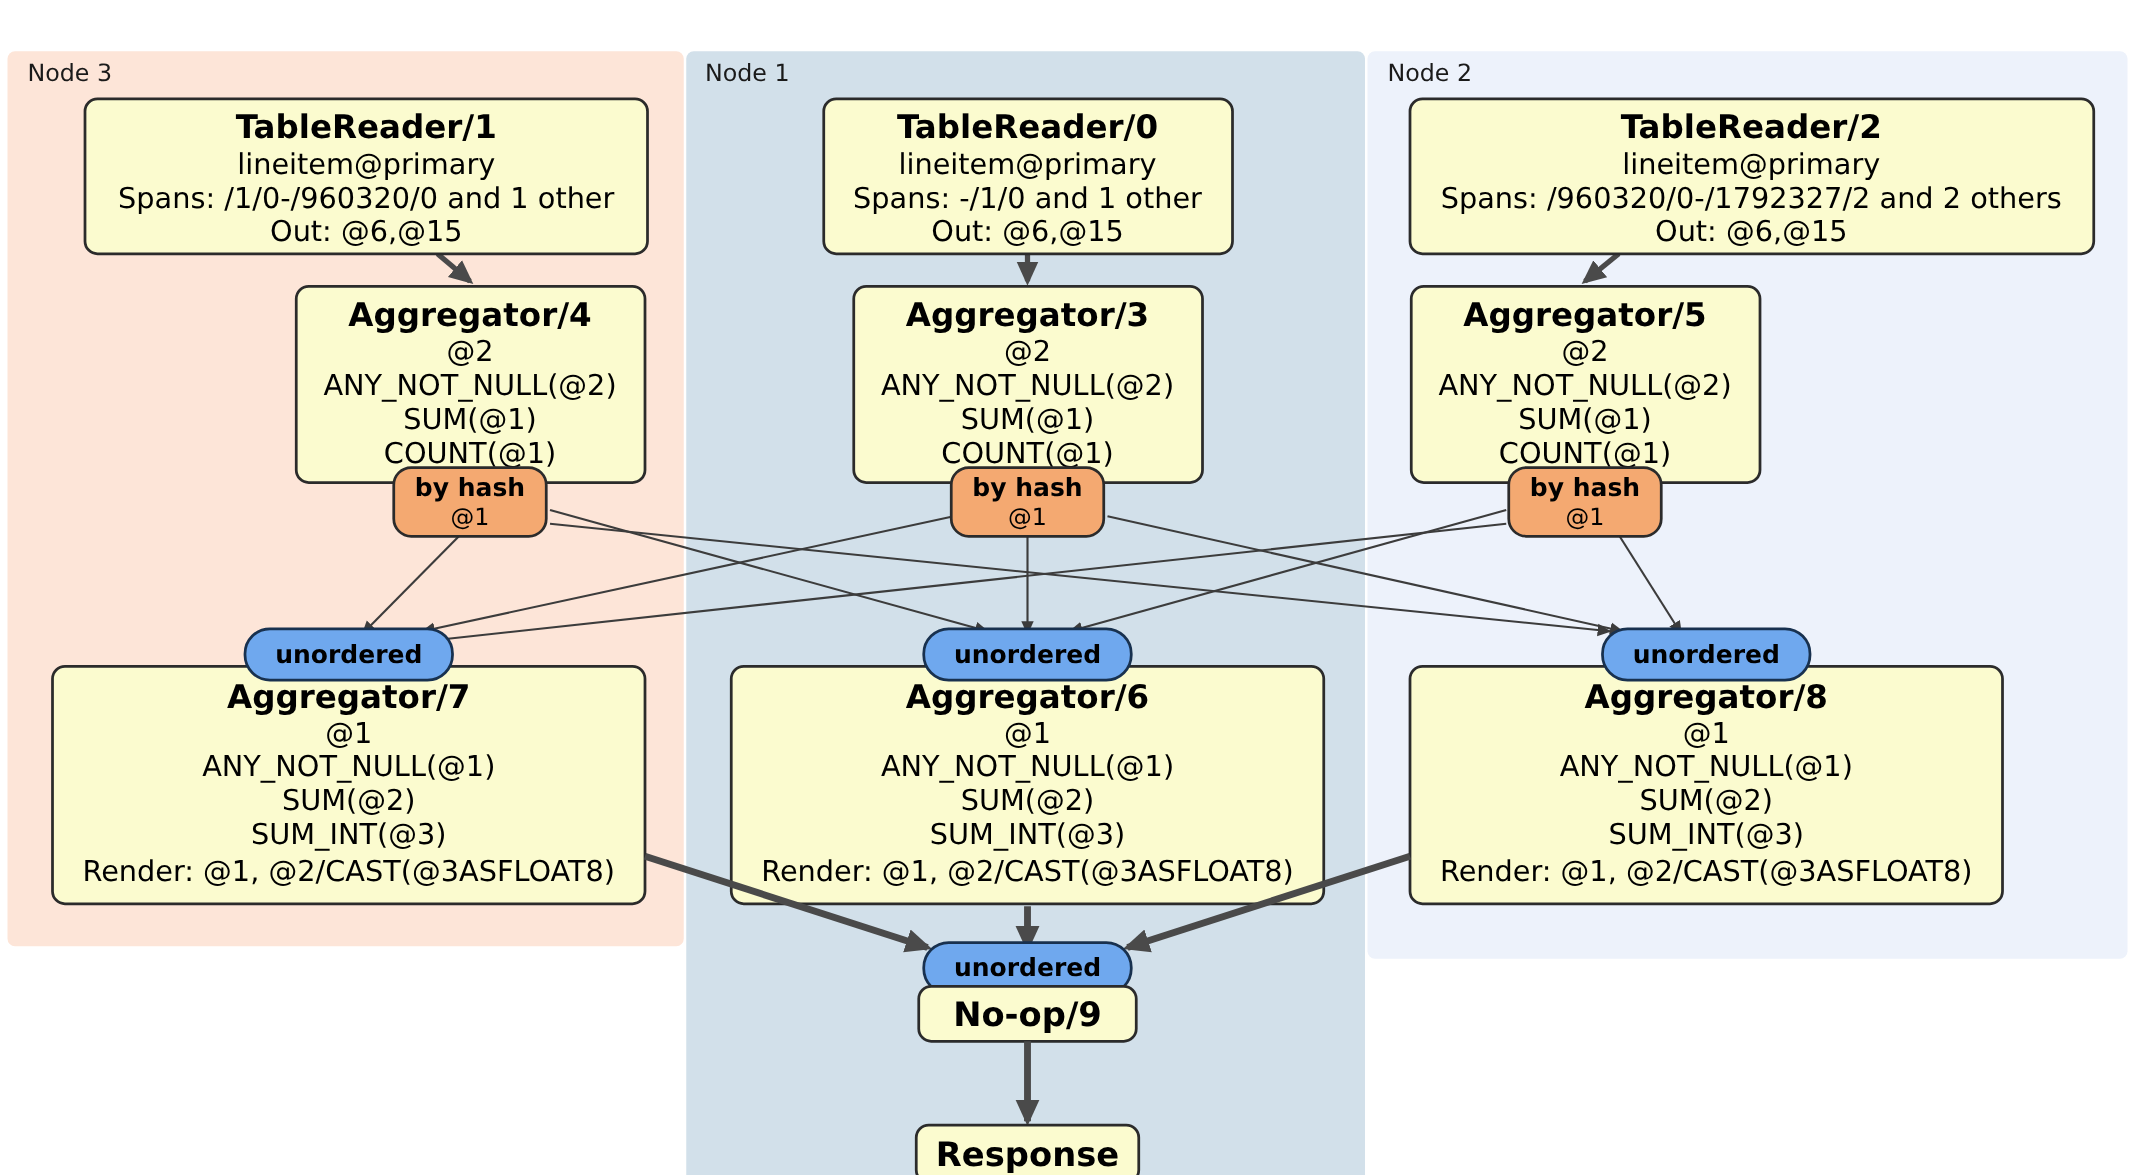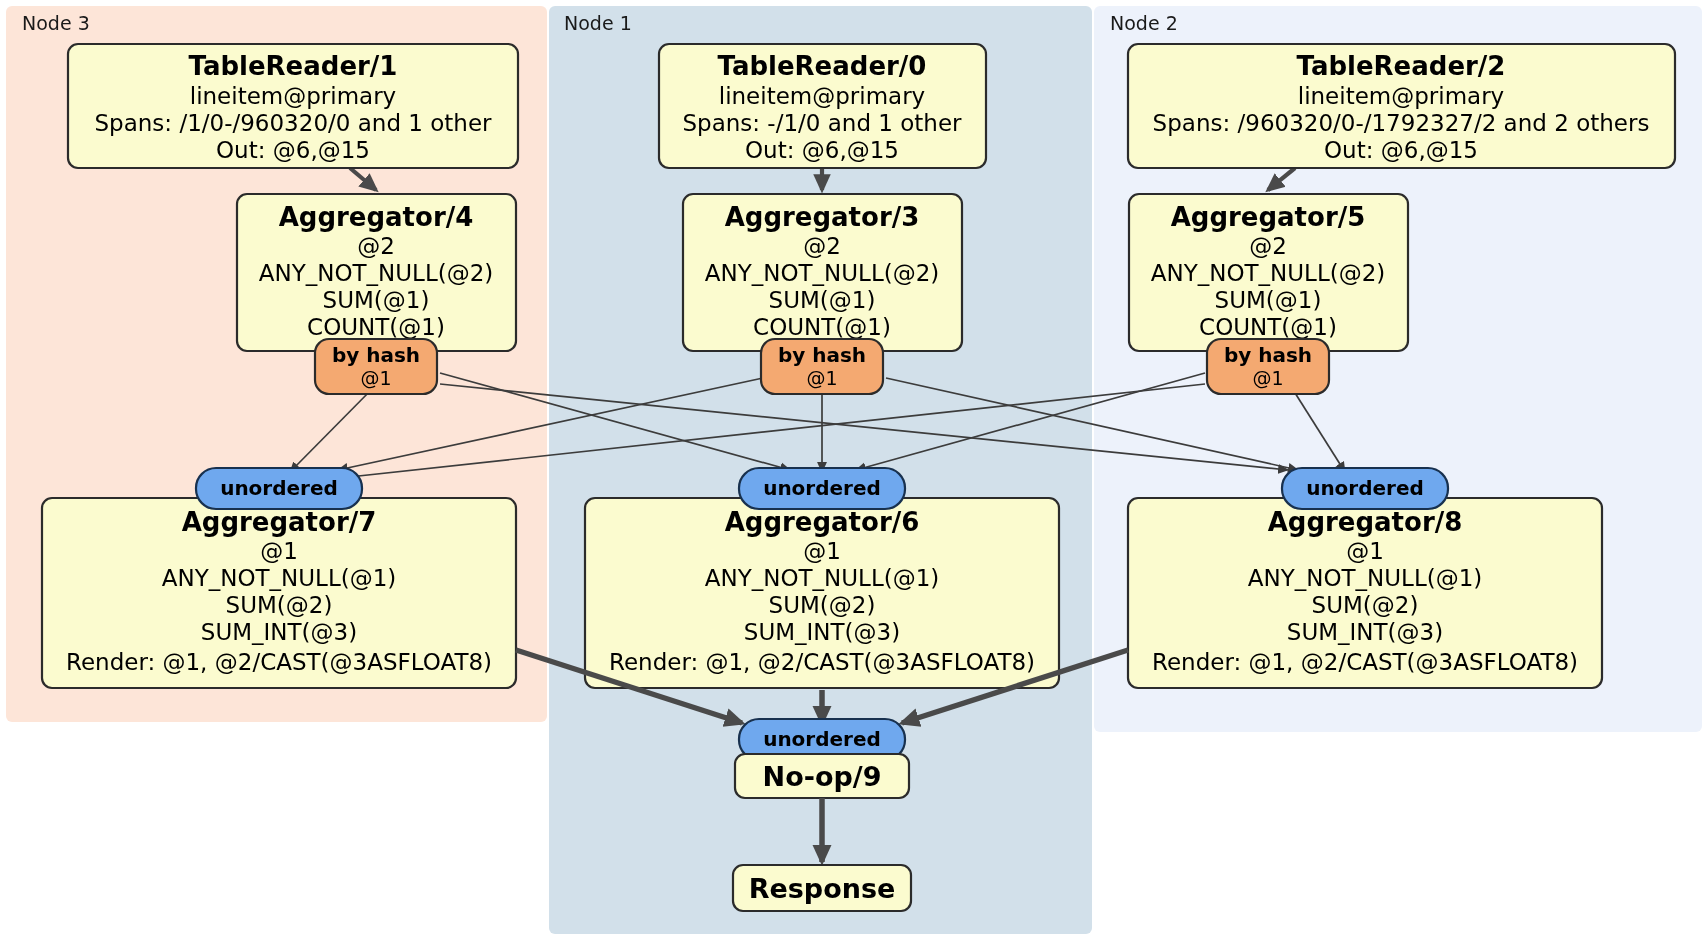--- a/index.html
+++ b/index.html
@@ -1,20 +1,20 @@
 <!DOCTYPE html>
 <html><head>
 <meta charset="utf-8">
 <style>
   html,body{margin:0;padding:0;background:#ffffff;}
   body{
     width:1708px;height:940px;overflow:hidden;
     font-family:"DejaVu Sans","Liberation Sans",sans-serif;
   }
-  #stage{position:relative;width:1708px;height:672px;}
+  #stage{position:relative;width:1708px;height:672px;margin-top:35px;}
   svg#diagram{position:absolute;left:0;top:0;width:1708px;height:940px;display:block;}
 
   .node-panel-label{
     font-size:19px;fill:#1a1a1a;
     font-family:"DejaVu Sans","Liberation Sans",sans-serif;
   }
   .box-title{
     font-size:26px;font-weight:bold;fill:#000;
     font-family:"DejaVu Sans","Liberation Sans",sans-serif;
   }

